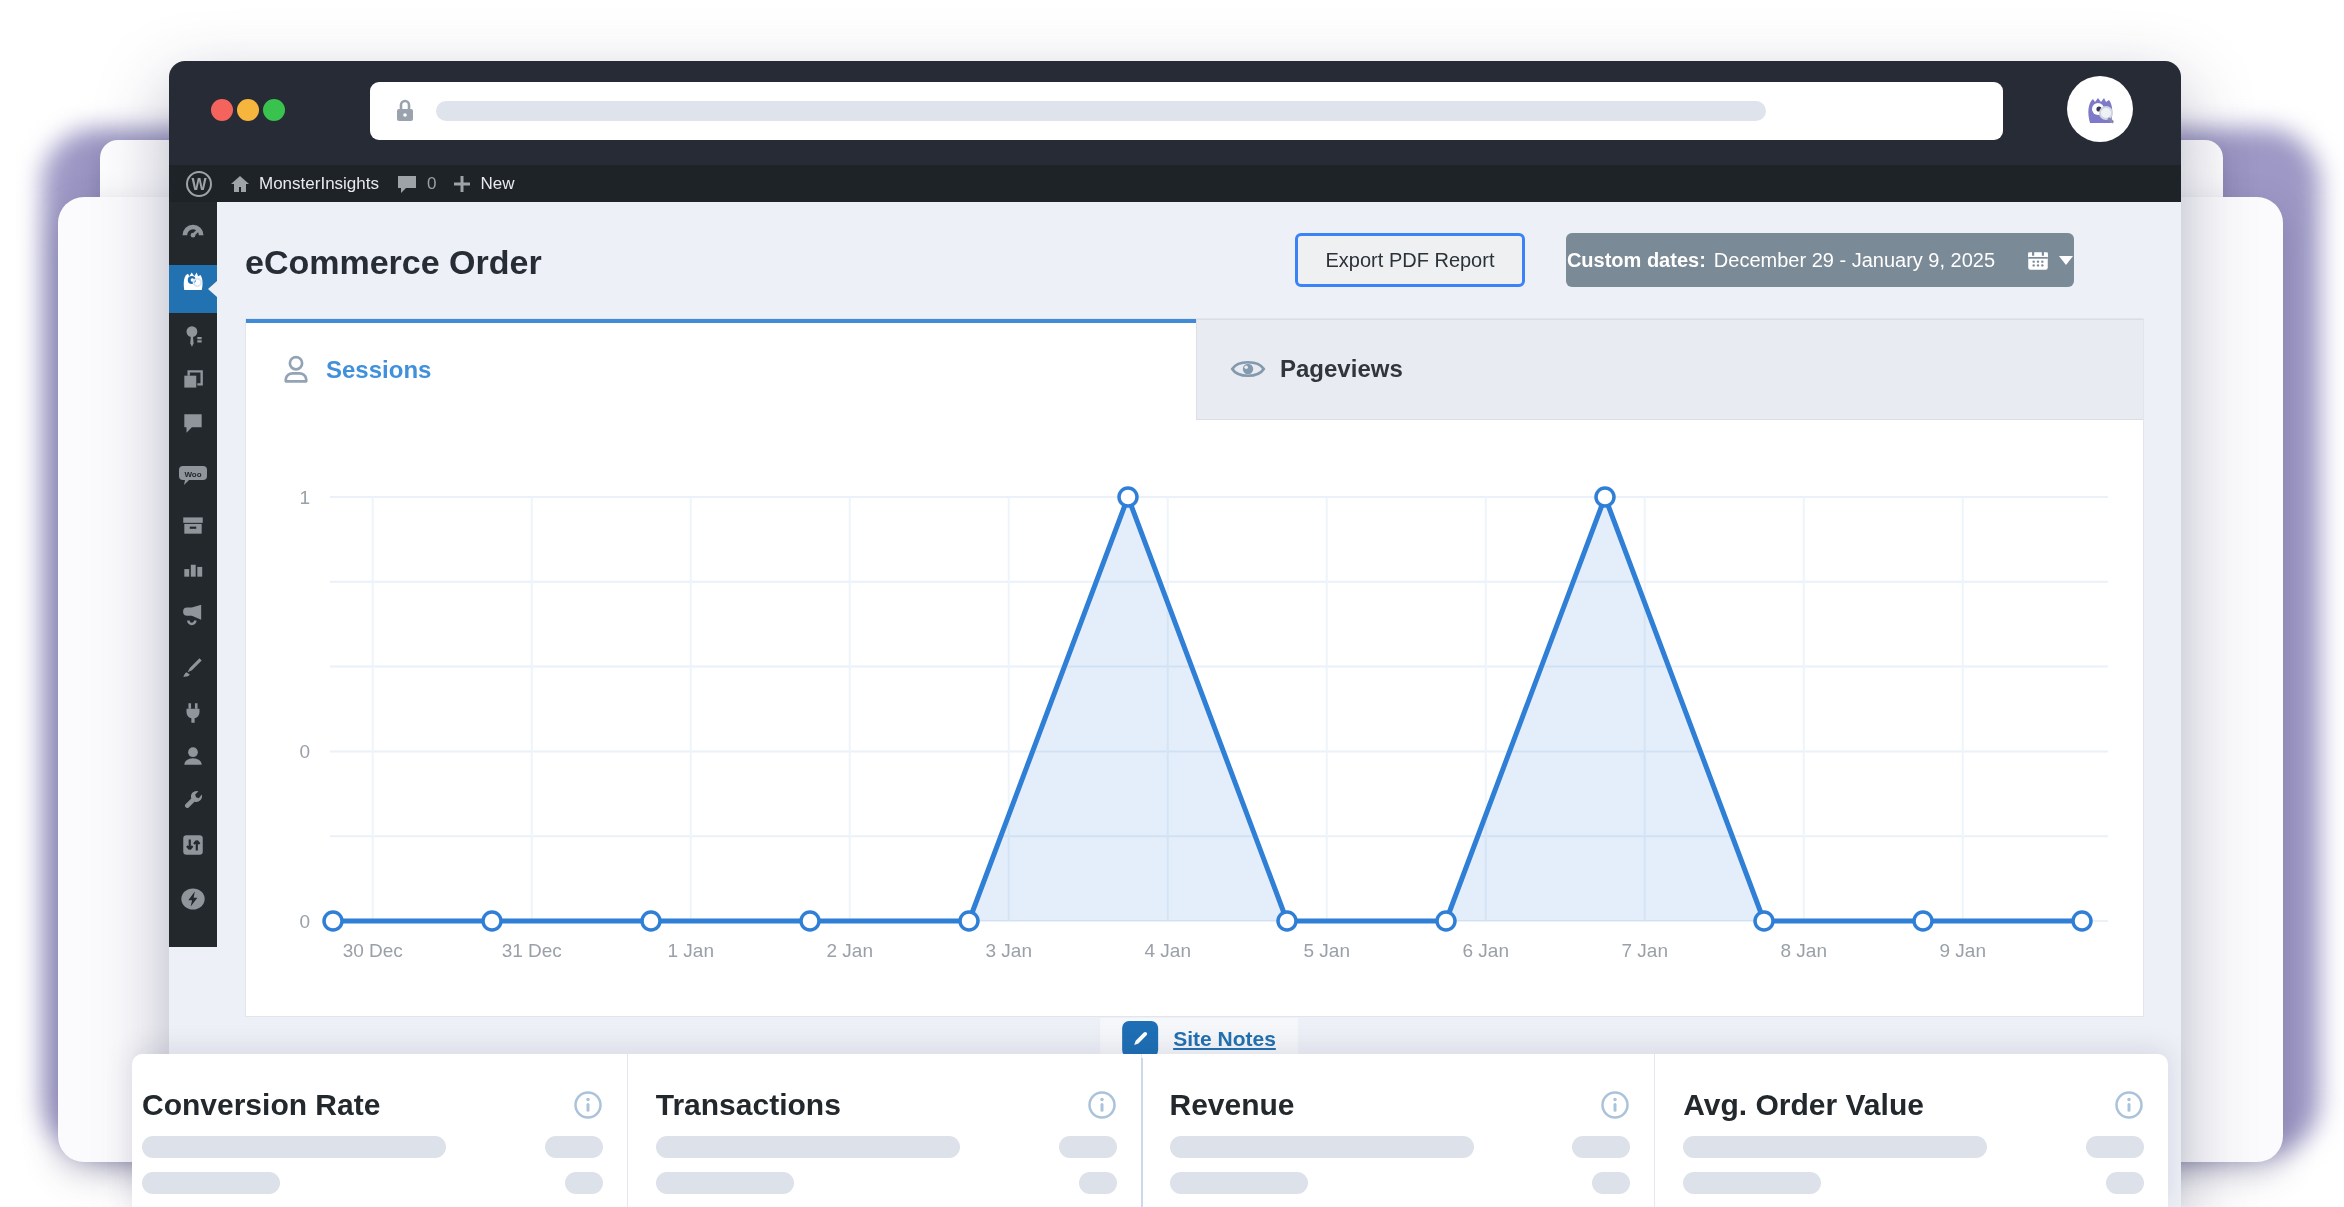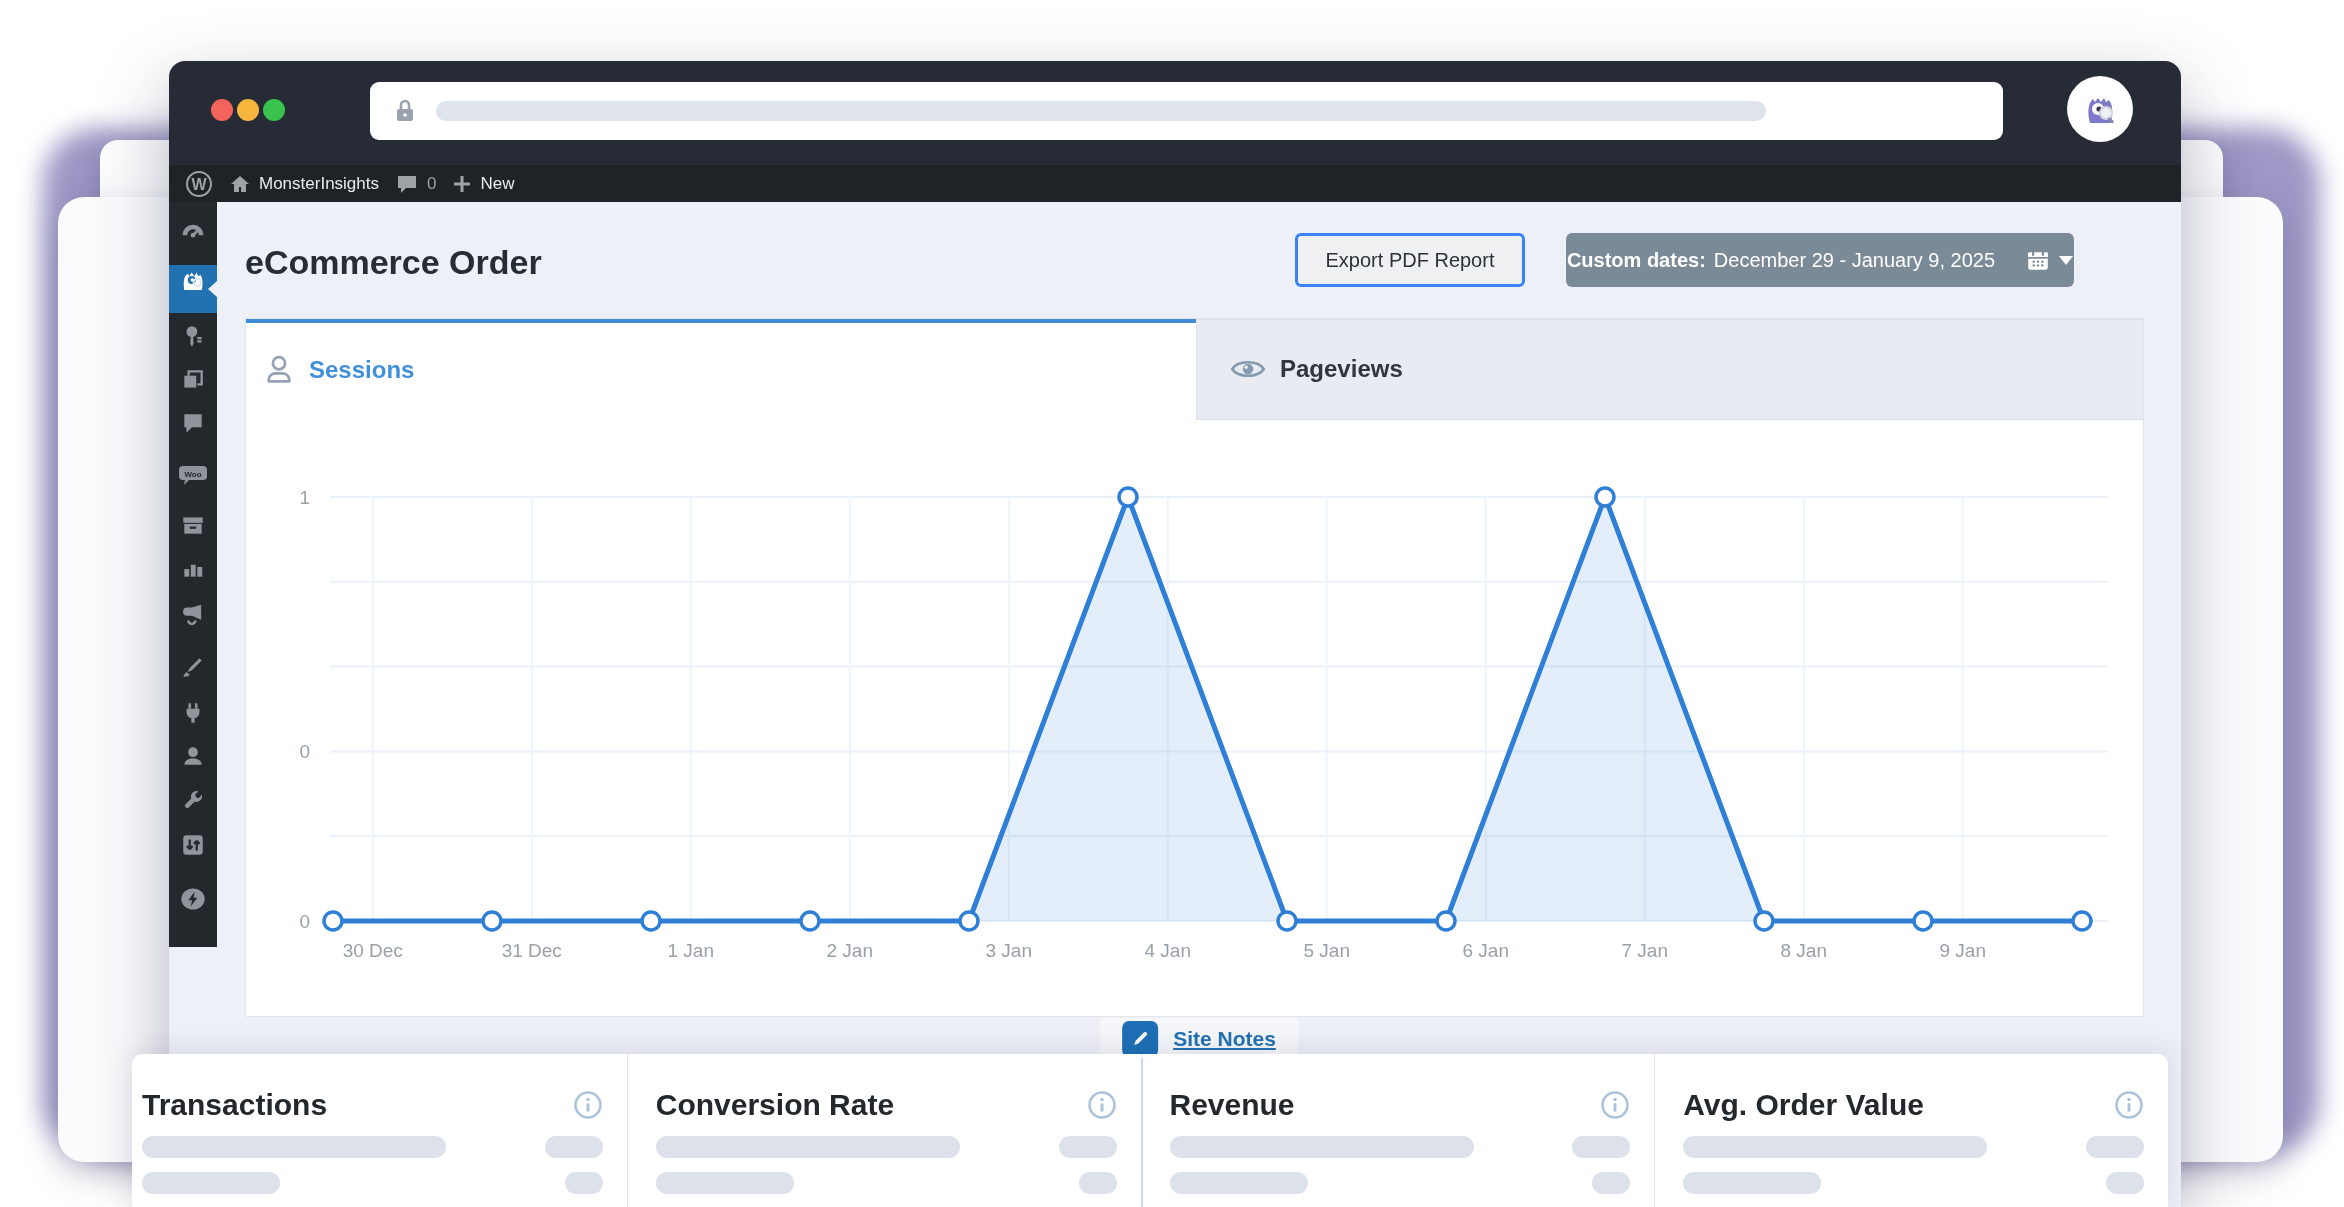--- a/index.html
+++ b/index.html
@@ -55,21 +55,21 @@
   .btn-dates b{font-weight:bold;}
   .btn-dates .cal{margin-left:22px;display:flex;align-items:center;gap:8px;}
   .caret-down{width:0;height:0;border-left:7px solid transparent;border-right:7px solid transparent;
               border-top:9px solid #fff;}
 
   
   .chart-card{position:absolute;left:28px;top:116px;width:1899px;height:699px;background:#fff;
               border:1px solid #e2e5eb;box-sizing:border-box;}
   .tabs{display:flex;height:101px;}
   .tab{display:flex;align-items:center;gap:14px;font-size:24px;font-weight:bold;box-sizing:border-box;}
-  .tab-sessions{width:950px;background:#fff;color:#4190dc;padding-left:17px;
+  .tab-sessions{width:950px;background:#fff;color:#4190dc;padding-left:34px;
                 box-shadow:inset 0 4px 0 #3f8bd8;}
   .tab-pageviews{flex:1;background:#e8ebf1;color:#30363c;padding-left:33px;
                  border-left:1px solid #dcdfe6;border-bottom:1px solid #d9dde4;box-shadow:inset 0 1px 0 #d9dde4;}
   .chart-body{height:596px;}
   .chart-body svg{display:block;}
   svg text{font-family:"Liberation Sans",sans-serif;}
 
   
   .site-notes{position:absolute;left:50%;transform:translateX(-50%);top:816px;height:42px;
               background:#f6f7fa;display:flex;align-items:center;gap:15px;padding:0 22px;}
@@ -358,39 +358,39 @@
           <a class="sn-link">Site Notes</a>
         </div>
 
       </div>
     </div>
   </div>
 
   <div class="summary-panel">
     <div class="sum-card">
       <div class="sum-head">
-        <span class="sum-title">Transactions</span>
+        <span class="sum-title">Conversion Rate</span>
         <svg width="30" height="30" viewBox="0 0 24 24">
           <circle cx="12" cy="12" r="10" fill="none" stroke="#abc3da" stroke-width="2"></circle>
           <circle cx="12" cy="7.6" r="1.4" fill="#abc3da"></circle>
             <rect x="10.8" y="10.4" width="2.4" height="7" rx="1.2" fill="#abc3da"></rect>
         </svg>
       </div>
       <div class="skel-row">
           <span class="skel b1"></span>
           <span class="skel p1"></span>
         </div>
       <div class="skel-row">
           <span class="skel b2"></span>
           <span class="skel p2"></span>
         </div>
     </div>
     <div class="sum-card">
       <div class="sum-head">
-        <span class="sum-title">Conversion Rate</span>
+        <span class="sum-title">Transactions</span>
         <svg width="30" height="30" viewBox="0 0 24 24">
           <circle cx="12" cy="12" r="10" fill="none" stroke="#abc3da" stroke-width="2"></circle>
           <circle cx="12" cy="7.6" r="1.4" fill="#abc3da"></circle>
             <rect x="10.8" y="10.4" width="2.4" height="7" rx="1.2" fill="#abc3da"></rect>
         </svg>
       </div>
       <div class="skel-row">
           <span class="skel b1"></span>
           <span class="skel p1"></span>
         </div>

